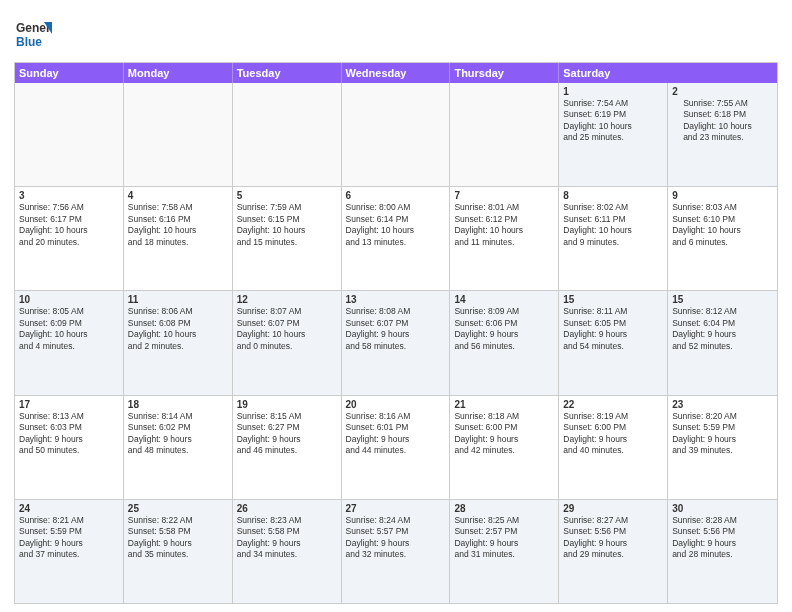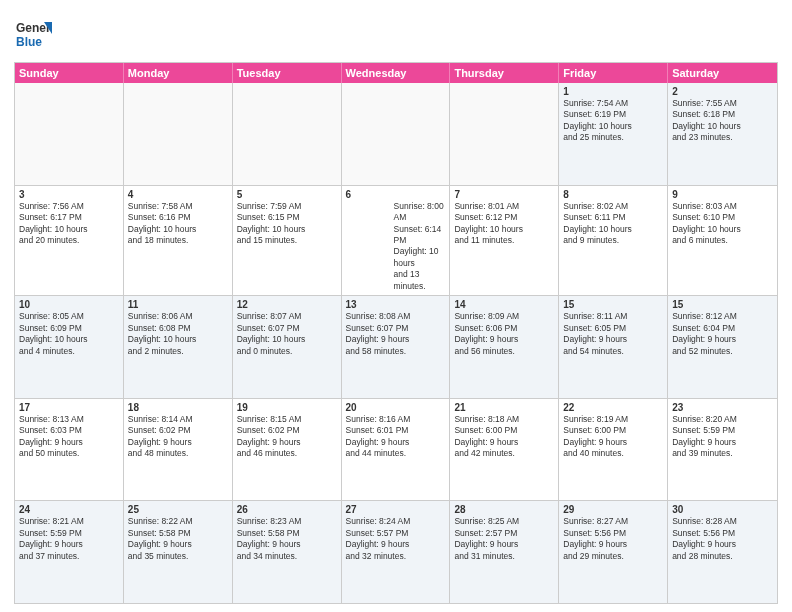--- a/index.html
+++ b/index.html
@@ -45,21 +45,21 @@
     }
     .calendar {
       flex: 1;
       display: flex;
       flex-direction: column;
       border: 1px solid #ccc;
     }
     .cal-header {
       display: grid;
       grid-template-columns: repeat(7, 1fr);
-      background: #ec4899;
+      background: #8b5cf6;
     }
     .cal-header-cell {
       color: #fff;
       font-size: 11px;
       font-weight: bold;
       padding: 4px 4px;
       text-align: left;
       border-right: 1px solid rgba(255,255,255,0.3);
     }
     .cal-header-cell:last-child { border-right: none; }
@@ -119,40 +119,39 @@
     </div>
   </div>
 
   <div class="calendar">
     <div class="cal-header">
     <div class="cal-header-cell">Sunday</div>
         <div class="cal-header-cell">Monday</div>
         <div class="cal-header-cell">Tuesday</div>
         <div class="cal-header-cell">Wednesday</div>
         <div class="cal-header-cell">Thursday</div>
-        <div class="cal-header-cell">Friday</div>
         <div class="cal-header-cell">Saturday</div>
       </div>
     <div class="cal-body">
     <div class="cal-row">
           <div class="cal-cell empty"></div>
           <div class="cal-cell empty"></div>
           <div class="cal-cell empty"></div>
           <div class="cal-cell empty"></div>
           <div class="cal-cell empty"></div>
           <div class="cal-cell alt">
             <span class="day-num">1</span>
             <div class="day-info" style="white-space: pre-line;">Sunrise: 7:54 AM
 Sunset: 6:19 PM
 Daylight: 10 hours
 and 25 minutes.</div>
           </div>
           <div class="cal-cell alt">
             <span class="day-num">2</span>
-            <div class="day-info" style="white-space: pre-line;">Sunrise: 7:55 AM
+            <div class="day-info" style="white-space: pre-line; margin-left: 11px;">Sunrise: 7:55 AM
 Sunset: 6:18 PM
 Daylight: 10 hours
 and 23 minutes.</div>
           </div>
         </div>
         <div class="cal-row">
           <div class="cal-cell">
             <span class="day-num">3</span>
             <div class="day-info" style="white-space: pre-line;">Sunrise: 7:56 AM
 Sunset: 6:17 PM
@@ -168,21 +167,21 @@
           </div>
           <div class="cal-cell">
             <span class="day-num">5</span>
             <div class="day-info" style="white-space: pre-line;">Sunrise: 7:59 AM
 Sunset: 6:15 PM
 Daylight: 10 hours
 and 15 minutes.</div>
           </div>
           <div class="cal-cell">
             <span class="day-num">6</span>
-            <div class="day-info" style="white-space: pre-line; margin-left: 48px;">Sunrise: 8:00 AM
+            <div class="day-info" style="white-space: pre-line;">Sunrise: 8:00 AM
 Sunset: 6:14 PM
 Daylight: 10 hours
 and 13 minutes.</div>
           </div>
           <div class="cal-cell">
             <span class="day-num">7</span>
             <div class="day-info" style="white-space: pre-line;">Sunrise: 8:01 AM
 Sunset: 6:12 PM
 Daylight: 10 hours
 and 11 minutes.</div>
@@ -264,21 +263,21 @@
           <div class="cal-cell">
             <span class="day-num">18</span>
             <div class="day-info" style="white-space: pre-line;">Sunrise: 8:14 AM
 Sunset: 6:02 PM
 Daylight: 9 hours
 and 48 minutes.</div>
           </div>
           <div class="cal-cell">
             <span class="day-num">19</span>
             <div class="day-info" style="white-space: pre-line;">Sunrise: 8:15 AM
-Sunset: 6:02 PM
+Sunset: 6:27 PM
 Daylight: 9 hours
 and 46 minutes.</div>
           </div>
           <div class="cal-cell">
             <span class="day-num">20</span>
             <div class="day-info" style="white-space: pre-line;">Sunrise: 8:16 AM
 Sunset: 6:01 PM
 Daylight: 9 hours
 and 44 minutes.</div>
           </div>

